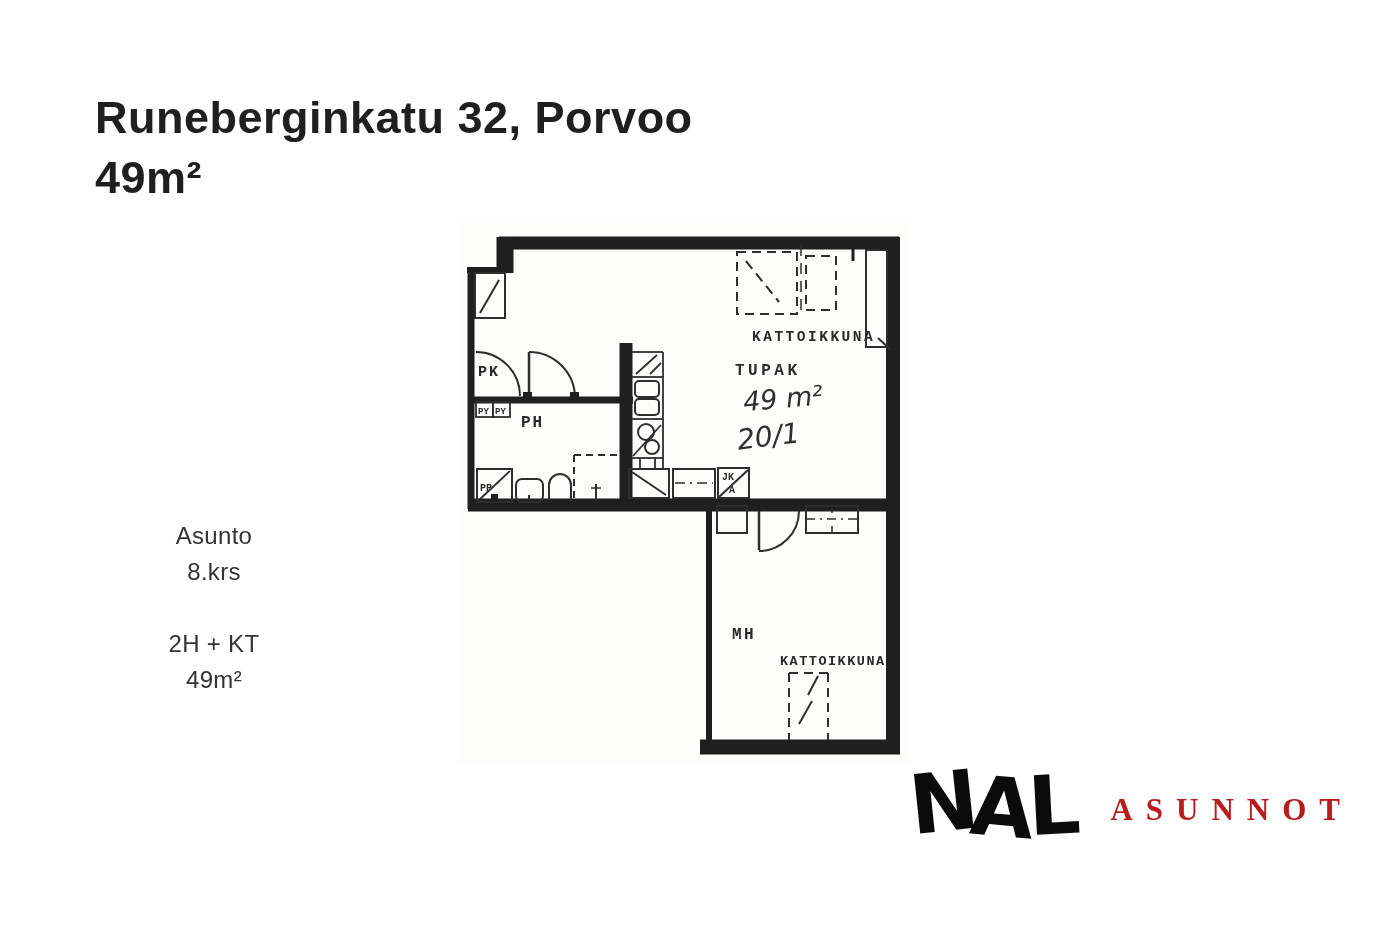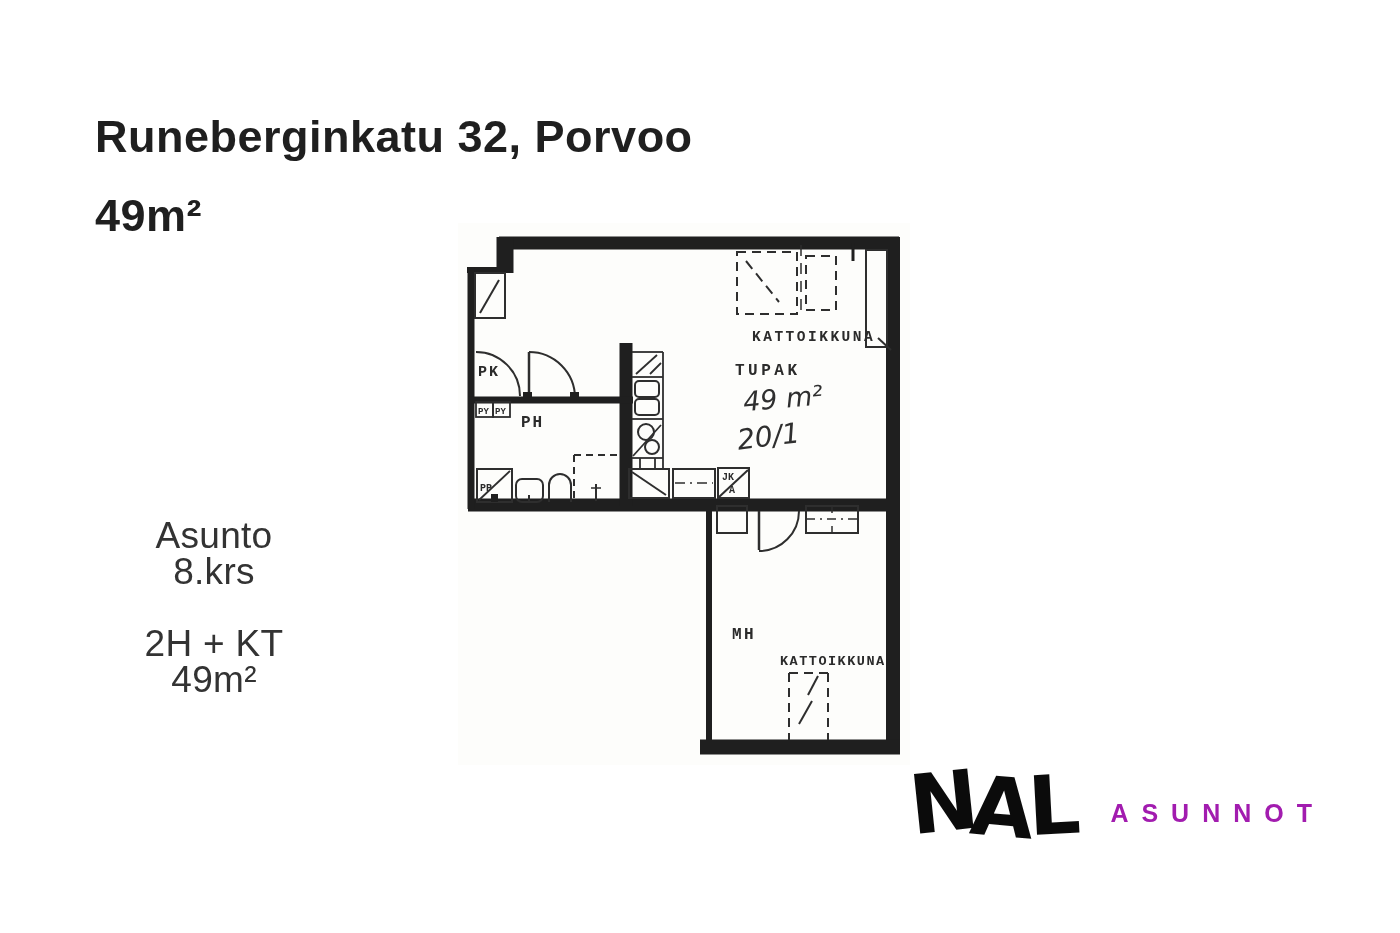--- a/index.html
+++ b/index.html
@@ -4,46 +4,46 @@
 <style>
   html,body{margin:0;padding:0;}
   body{
     width:1400px;height:933px;background:#ffffff;overflow:hidden;position:relative;
     font-family:"Liberation Sans","DejaVu Sans",sans-serif;color:#222;
   }
   .page{position:absolute;inset:0;}
   
   .title-block{position:absolute;left:95px;top:88px;}
   .title-line{
-    font-size:45px;font-weight:800;letter-spacing:.5px;color:#1f1f1f;line-height:60px;margin-top:19px;
+    font-size:45px;font-weight:800;letter-spacing:.5px;color:#1f1f1f;line-height:60px;
   }
   
   .info-block{
     position:absolute;left:104px;top:518px;width:220px;text-align:center;
-    font-size:37px;font-weight:400;color:#333;line-height:36px;letter-spacing:.3px;
+    font-size:24px;font-weight:400;color:#333;line-height:36px;letter-spacing:.3px;
   }
   .info-gap{height:36px;}
   
   .plan-wrap{position:absolute;left:458px;top:223px;width:452px;height:542px;}
   svg text{font-family:"Liberation Mono","DejaVu Sans Mono",monospace;fill:#2b2b2b;font-weight:700;}
   svg .hand{
     font-family:"DejaVu Sans",sans-serif;font-weight:400;font-style:italic;fill:#2f2f2f;
   }
   
   .logo{position:absolute;left:910px;top:768px;display:flex;align-items:flex-end;}
   .logo-nal{display:flex;align-items:flex-end;}
   .logo-nal span{
     font-family:"DejaVu Sans","Liberation Sans",sans-serif;font-weight:900;font-size:82px;
     line-height:76px;color:#0b0b0b;display:inline-block;letter-spacing:-4px;
   }
   .logo-nal .n{transform:rotate(-6deg) translateY(-3px);}
   .logo-nal .a{transform:rotate(5deg) translateY(2px);margin-left:-4px;}
   .logo-nal .l{transform:rotate(-3deg);margin-left:-2px;}
   .logo-suffix{
-    font-family:Liberation Sans, sans-serif;font-weight:700;font-size:25px;color:#a21caf;
+    font-family:Liberation Serif, serif;font-weight:700;font-size:31px;color:#b91c1c;
     letter-spacing:13px;margin:0 0 16px 34px;white-space:nowrap;
   }
 </style>
 </head>
 <body>
 
 <div class="page">
 
   <div class="title-block">
     <div class="title-line">Runeberginkatu 32, Porvoo</div>

